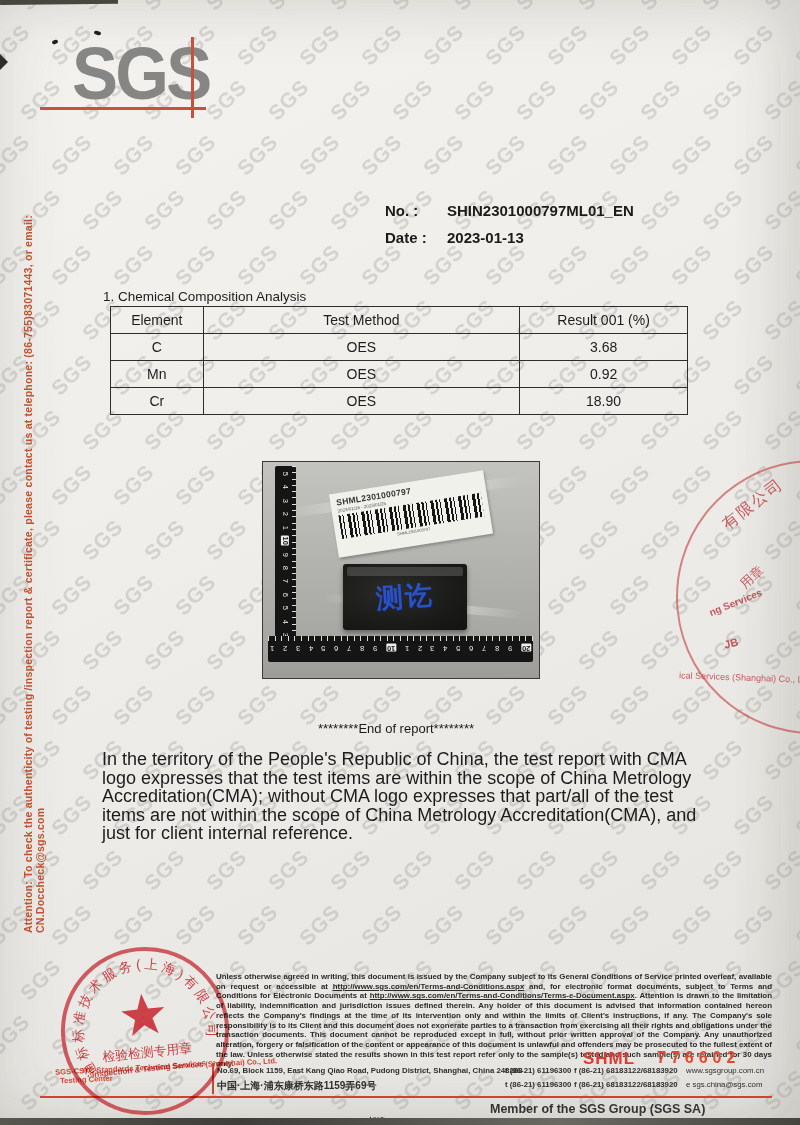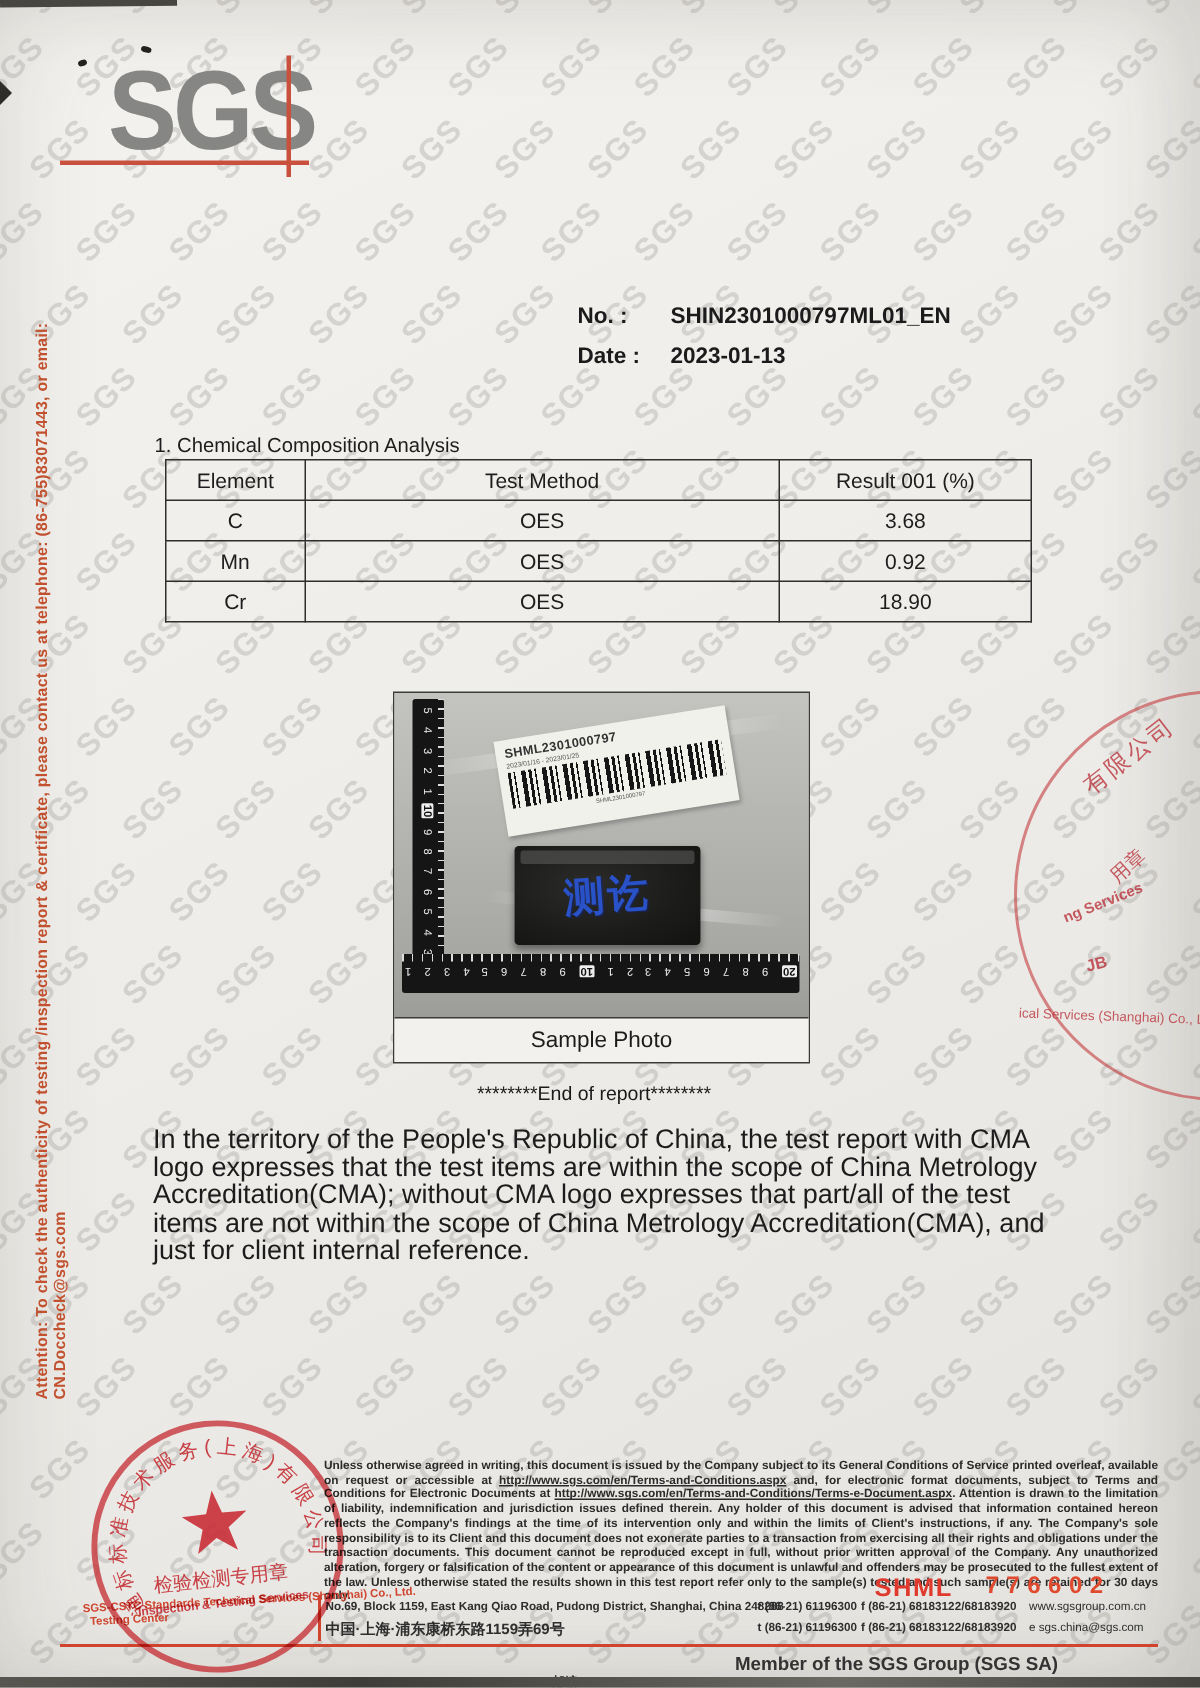--- a/index.html
+++ b/index.html
@@ -517,21 +517,20 @@
         <div class="bag-label">
           <div class="l1">SHML2301000797</div>
           <div class="l2">2023/01/16 - 2023/01/25</div>
           <div class="barcode"></div>
           <div class="l3">SHML2301000797</div>
         </div>
         <div class="sample-block">
           <span class="sample-mark">测讫</span>
         </div>
       </div>
-      <div class="photo-caption">Sample Photo</div>
     </div>
 
     <div class="eor">********End of report********</div>
     <div class="cma">In the territory of the People's Republic of China, the test report with CMA logo expresses that the test items are within the scope of China Metrology Accreditation(CMA); without CMA logo expresses that part/all of the test items are not within the scope of China Metrology Accreditation(CMA), and just for client internal reference.</div>
 
     <div class="attention">Attention: To check the authenticity of testing /inspection report &amp; certificate, please contact us at telephone: (86-755)83071443, or email: CN.Doccheck@sgs.com</div>
 
     <div class="stamp-right">
       <span class="rs0">有限公司</span>
       <span class="rs1">用章</span>

